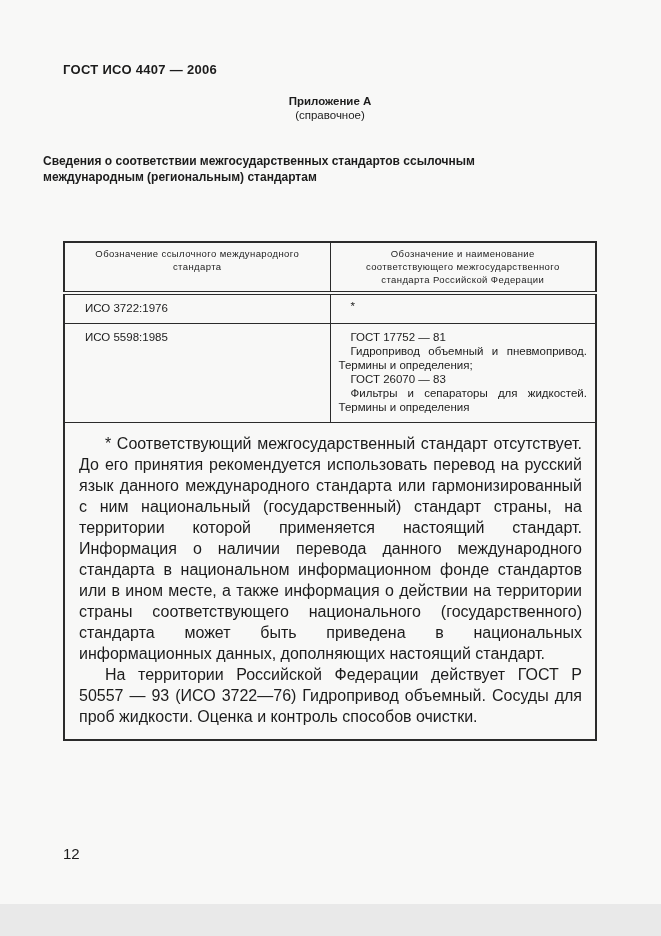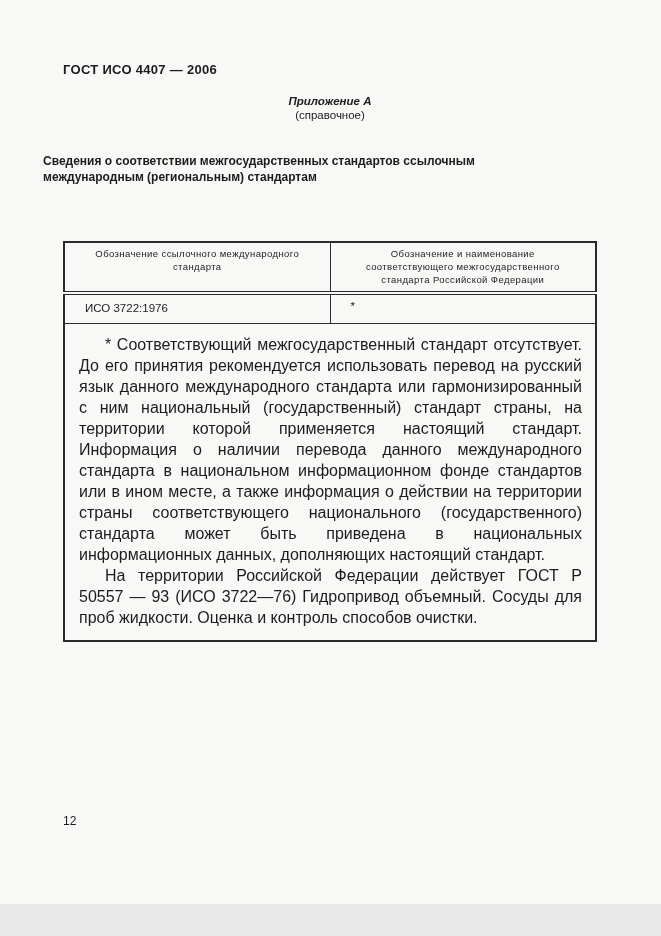--- a/index.html
+++ b/index.html
@@ -30,21 +30,21 @@
     letter-spacing:.3px;
   }
   .appendix{
     position:absolute;
     left:63px; top:94px;
     width:534px;
     text-align:center;
     font-size:11.5px;
     line-height:14px;
   }
-  .appendix .line1{font-weight:bold;font-style:italic;}
+  .appendix .line1{font-weight:bold;}
   .table-title{
     position:absolute;
     left:43px; top:153px;
     width:574px;
     text-align:left;
     font-weight:bold;
     font-size:12px;
     line-height:16px;
   }
   .std-table{
@@ -90,22 +90,22 @@
   }
   .footnote-cell p{
     margin:0;
     font-size:16px;
     line-height:21px;
     text-align:justify;
     text-indent:26px;
   }
   .page-number{
     position:absolute;
-    left:63px; top:814px;
-    font-size:12px;
+    left:63px; top:845px;
+    font-size:15px;
   }
 </style>
 </head>
 <body>
 
 <div class="page">
 
   <div class="doc-code">ГОСТ ИСО 4407 — 2006</div>
 
   <div class="appendix">
@@ -125,20 +125,29 @@
         <th>Обозначение и наименование соответствующего межгосударственного стандарта Российской Федерации</th>
       </tr>
     </thead>
     <tbody>
         <tr>
           <td class="col-intl">ИСО 3722:1976</td>
           <td class="col-gost centered">
             <div class="cell-line">*</div>
           </td>
         </tr>
+        <tr>
+          <td class="col-intl">ИСО 5598:1985</td>
+          <td class="col-gost">
+            <div class="cell-line">ГОСТ 17752 — 81</div>
+            <div class="cell-line">Гидропривод объемный и пневмопривод. Термины и определения;</div>
+            <div class="cell-line">ГОСТ 26070 — 83</div>
+            <div class="cell-line">Фильтры и сепараторы для жидкостей. Термины и определения</div>
+          </td>
+        </tr>
       </tbody>
     <tbody>
       <tr>
         <td class="footnote-cell" colspan="2">
           <p>* Соответствующий межгосударственный стандарт отсутствует. До его принятия рекомендуется использовать перевод на русский язык данного международного стандарта или гармонизированный с ним национальный (государственный) стандарт страны, на территории которой применяется настоящий стандарт. Информация о наличии перевода данного международного стандарта в национальном информационном фонде стандартов или в ином месте, а также информация о действии на территории страны соответствующего национального (государственного) стандарта может быть приведена в национальных информационных данных, дополняющих настоящий стандарт.</p>
           <p>На территории Российской Федерации действует ГОСТ Р 50557 — 93 (ИСО 3722—76) Гидропривод объемный. Сосуды для проб жидкости. Оценка и контроль способов очистки.</p>
         </td>
       </tr>
     </tbody>
   </table>

